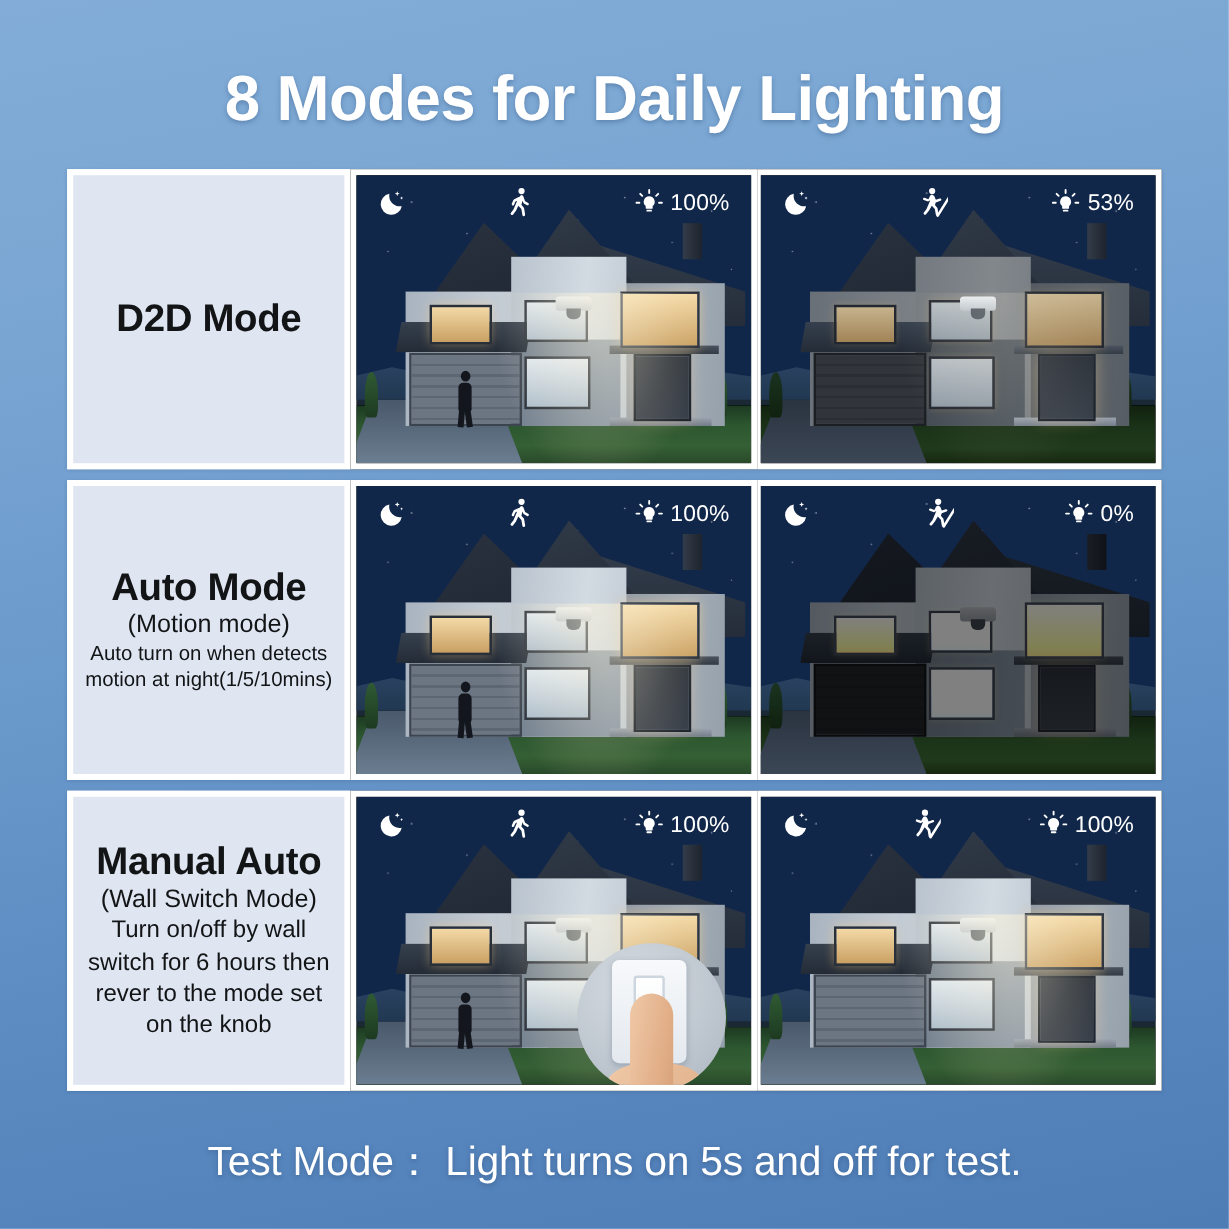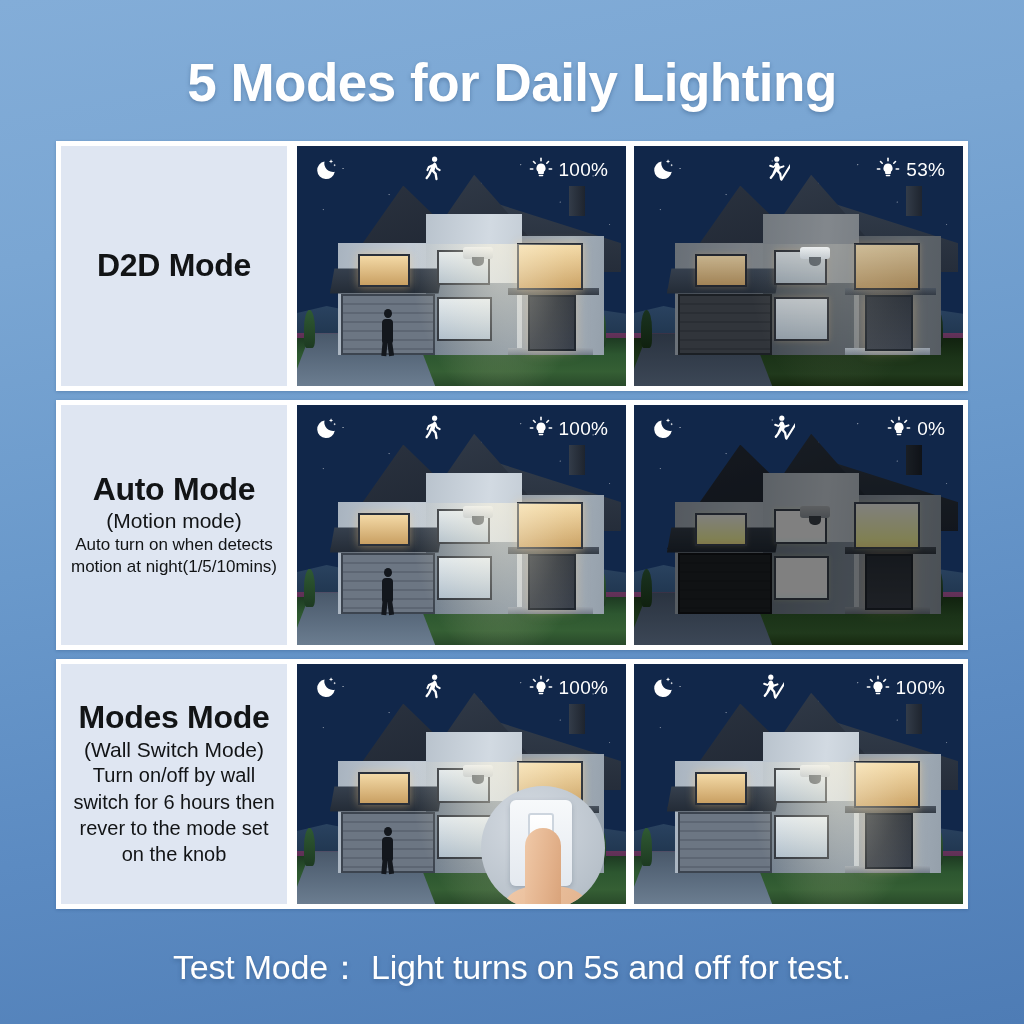--- a/index.html
+++ b/index.html
@@ -79,21 +79,21 @@
   .card-desc.tight { margin-top: 6px; }
   .card-desc.small { font-size: 20px; max-width: 224px; }
 
   
   .scene {
     position: relative;
     flex: 1 1 0;
     overflow: hidden;
     border: 5px solid #ffffff;
     box-sizing: border-box;
-    background: #be185d;
+    background: #000000;
   }
   .scene + .scene { border-left-width: 3px; }
 
   .scene-inner {
     position: absolute;
     inset: 0;
     overflow: hidden;
   }
 
   
@@ -351,21 +351,21 @@
     text-align: center;
     color: #ffffff;
     font-size: 34px;
     letter-spacing: -0.2px;
     text-shadow: 0 2px 4px rgba(30,60,100,0.35);
   }
 </style>
 </head>
 <body>
 
-<div class="page-title">5 Modes for Daily Lighting</div>
+<div class="page-title">8 Modes for Daily Lighting</div>
 
 <div class="rows">
 
   <div class="mode-row">
 
     <div class="text-card">
       <div class="card-title">D2D Mode</div>
     </div>
 
     <div class="scene">
@@ -664,21 +664,21 @@
           </span>
           <span class="pct">0%</span>
         </div>
       </div>
     </div>
   </div>
 
   <div class="mode-row">
 
     <div class="text-card">
-      <div class="card-title">Modes Mode</div>
+      <div class="card-title">Manual Auto</div>
       <div class="card-subtitle">(Wall Switch Mode)</div>
       <div class="card-desc small">Turn on/off by wall switch for 6 hours then rever to the mode set on the knob</div>
     </div>
 
     <div class="scene">
       <div class="scene-inner">
         <div class="sky">
             <div class="stars"></div>
           </div>
         <div class="hills"></div>

